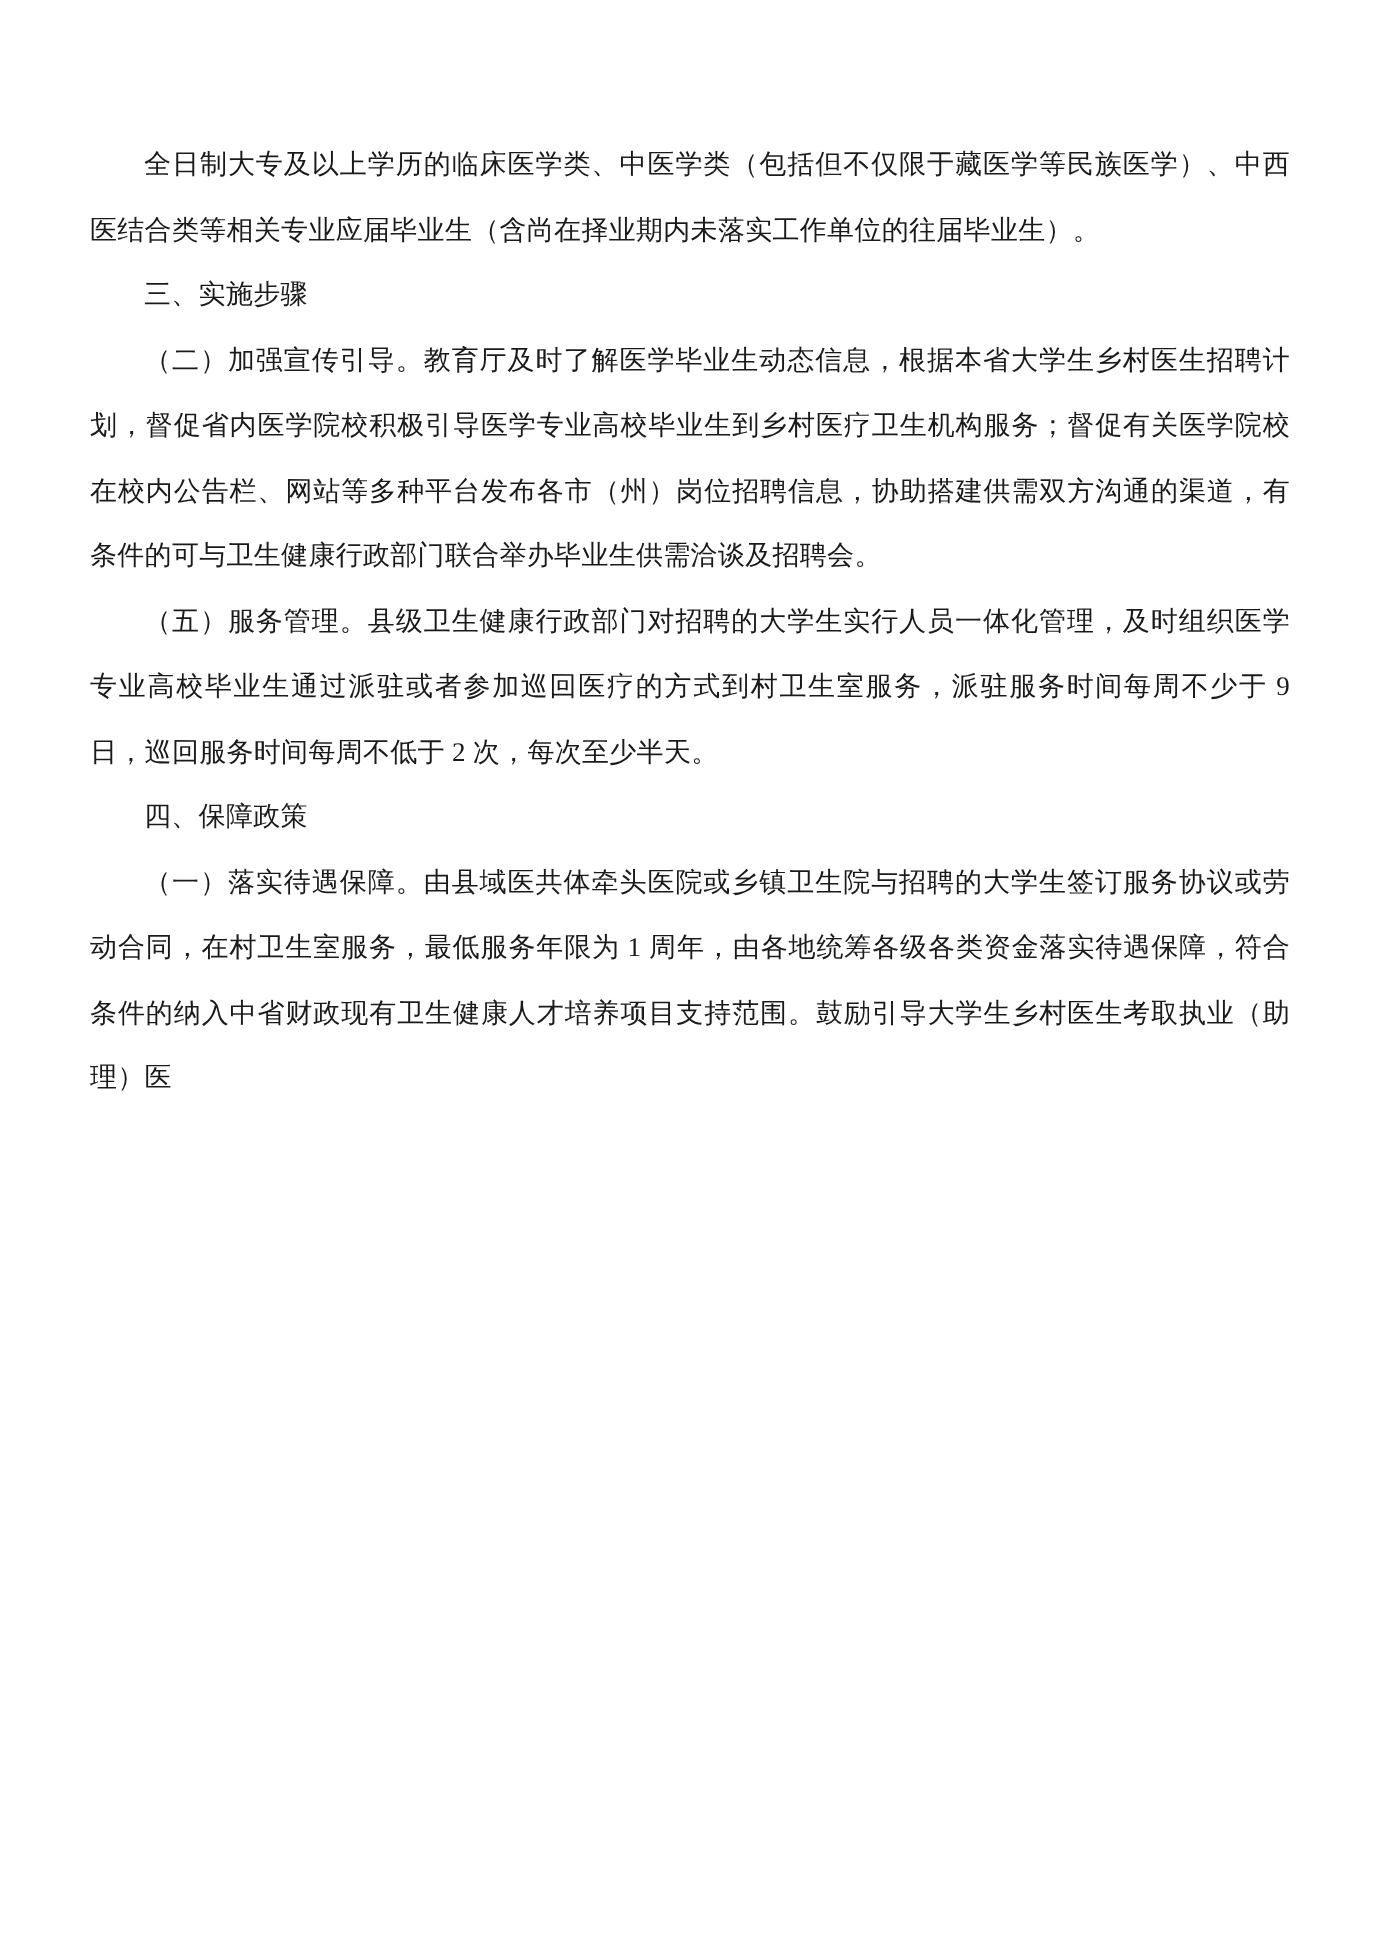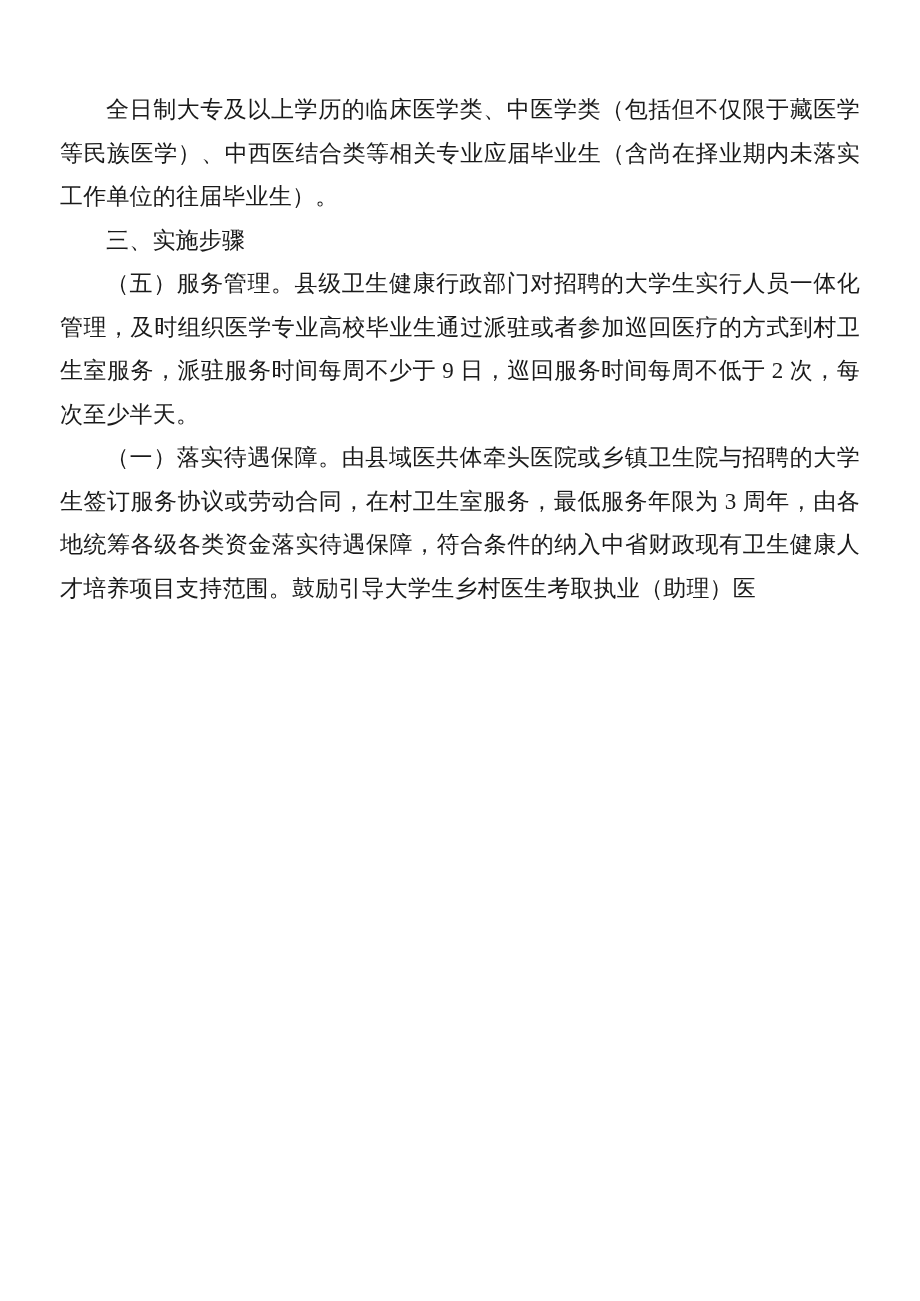--- a/index.html
+++ b/index.html
@@ -13,33 +13,35 @@
     height: 1301px;
     background: #ffffff;
     box-sizing: border-box;
     padding: 88px 60px 0 60px;
     overflow: hidden;
     font-family: "Liberation Serif", "DejaVu Serif", serif;
   }
   .doc p {
     margin: 0;
     padding: 0;
-    font-size: 23px;
+    font-size: 18px;
     line-height: 43.5px;
     color: #1a1a1a;
     text-align: justify;
     text-justify: inter-ideograph;
     text-indent: 2em;
     letter-spacing: 0.2px;
     word-break: break-all;
   }
 </style>
 </head>
 <body>
 
 <div class="page">
   <div class="doc">
     <p>全日制大专及以上学历的临床医学类、中医学类（包括但不仅限于藏医学等民族医学）、中西医结合类等相关专业应届毕业生（含尚在择业期内未落实工作单位的往届毕业生）。</p>
     <p>三、实施步骤</p>
+    <p>（二）加强宣传引导。教育厅及时了解医学毕业生动态信息，根据本省大学生乡村医生招聘计划，督促省内医学院校积极引导医学专业高校毕业生到乡村医疗卫生机构服务；督促有关医学院校在校内公告栏、网站等多种平台发布各市（州）岗位招聘信息，协助搭建供需双方沟通的渠道，有条件的可与卫生健康行政部门联合举办毕业生供需洽谈及招聘会。</p>
     <p>（五）服务管理。县级卫生健康行政部门对招聘的大学生实行人员一体化管理，及时组织医学专业高校毕业生通过派驻或者参加巡回医疗的方式到村卫生室服务，派驻服务时间每周不少于 9 日，巡回服务时间每周不低于 2 次，每次至少半天。</p>
-    <p>（一）落实待遇保障。由县域医共体牵头医院或乡镇卫生院与招聘的大学生签订服务协议或劳动合同，在村卫生室服务，最低服务年限为 3 周年，由各地统筹各级各类资金落实待遇保障，符合条件的纳入中省财政现有卫生健康人才培养项目支持范围。鼓励引导大学生乡村医生考取执业（助理）医</p>
+    <p>四、保障政策</p>
+    <p>（一）落实待遇保障。由县域医共体牵头医院或乡镇卫生院与招聘的大学生签订服务协议或劳动合同，在村卫生室服务，最低服务年限为 1 周年，由各地统筹各级各类资金落实待遇保障，符合条件的纳入中省财政现有卫生健康人才培养项目支持范围。鼓励引导大学生乡村医生考取执业（助理）医</p>
   </div>
 </div>
 
 </body></html>

